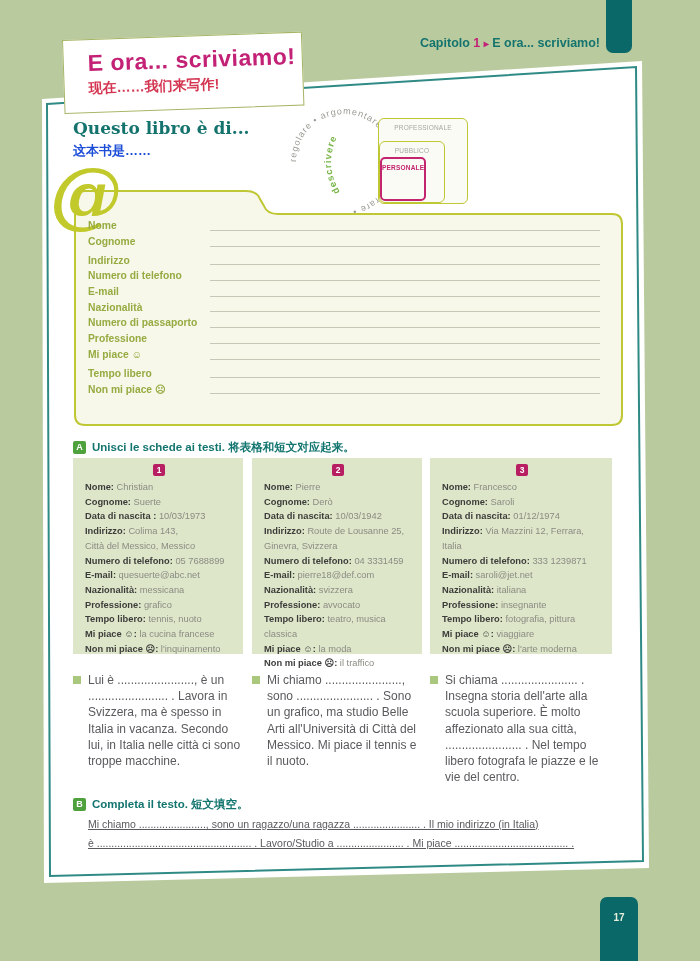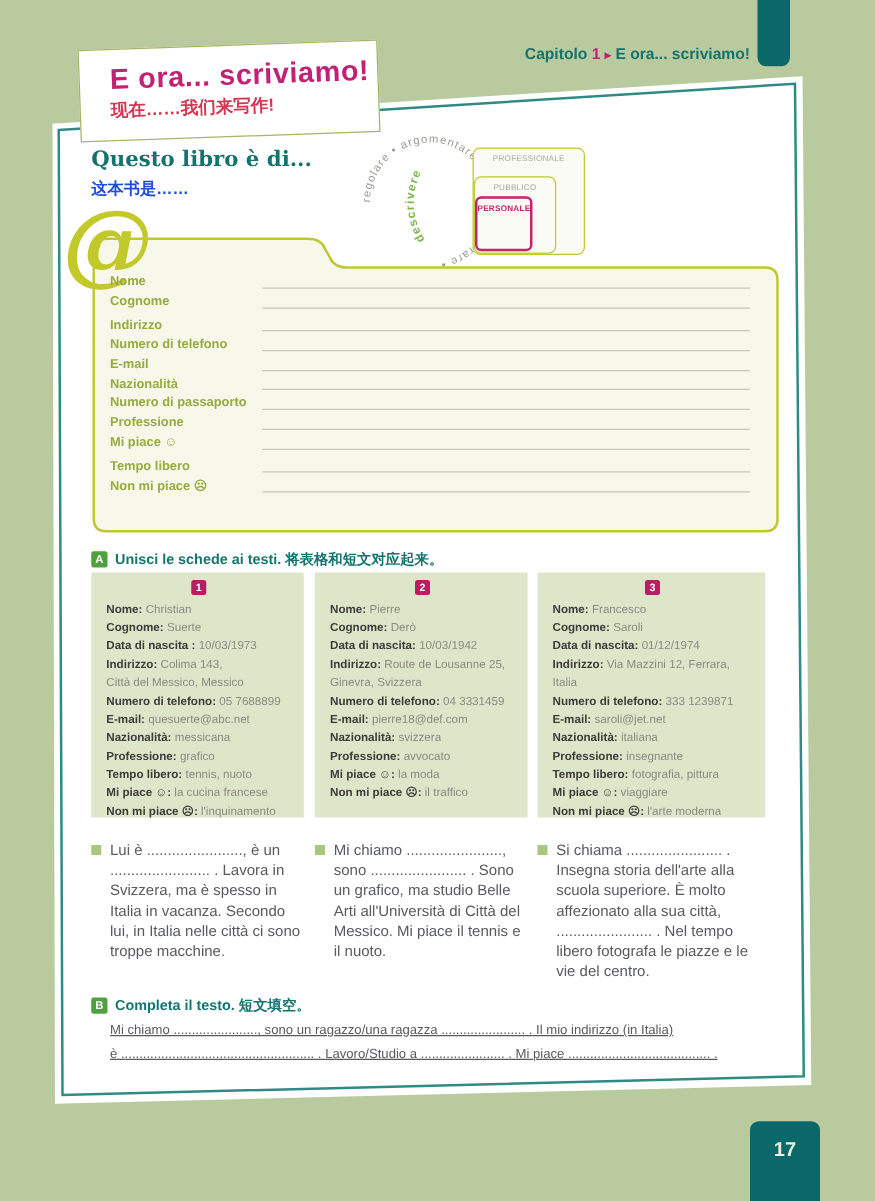--- a/index.html
+++ b/index.html
@@ -6,22 +6,22 @@
   body{
     width:700px;height:961px;position:relative;overflow:hidden;
     background:#b9cb9e;
     font-family:"Liberation Sans",sans-serif;
   }
   .abs{position:absolute;}
   
   #sheet-svg{position:absolute;left:0;top:0;z-index:0;}
   
   .top-tab{left:606px;top:0;width:26px;height:53px;background:#0b6868;border-radius:0 0 7px 7px;z-index:3;}
-  .page-tab{left:600px;top:897px;width:56px;height:64px;background:#0b6868;border-radius:7px 7px 0 0;z-index:3;
-    color:#e9efdc;font-weight:bold;font-size:16px;text-align:center;padding-top:15px;box-sizing:border-box;}
+  .page-tab{left:600px;top:897px;width:38px;height:64px;background:#0b6868;border-radius:7px 7px 0 0;z-index:3;
+    color:#e9efdc;font-weight:bold;font-size:10px;text-align:center;padding-top:15px;box-sizing:border-box;}
   
   .running-head{top:36px;left:0;width:600px;text-align:right;font-size:12.5px;font-weight:bold;color:#15736e;z-index:4;}
   .running-head .num{color:#c32175;}
   .running-head .arrow{color:#c32175;font-size:10px;}
   
   .title-card{left:62px;top:40px;width:240px;height:74px;background:#ffffff;border:1px solid #a6b565;
     transform:rotate(-2deg);transform-origin:left top;z-index:4;box-sizing:border-box;padding:10px 0 0 24px;}
   .title-card .t1{font-size:23px;font-weight:bold;color:#c32175;letter-spacing:.5px;}
   .title-card .t2{font-size:14px;font-weight:bold;color:#d43551;margin-top:3px;}
   
@@ -205,20 +205,21 @@
       <div class="badge">2</div>
       <div class="crow"><b>Nome:</b> <span>Pierre</span></div>
       <div class="crow"><b>Cognome:</b> <span>Derò</span></div>
       <div class="crow"><b>Data di nascita:</b> <span>10/03/1942</span></div>
       <div class="crow"><b>Indirizzo:</b> <span>Route de Lousanne 25,</span></div>
       <div class="crow"><b></b> <span>Ginevra, Svizzera</span></div>
       <div class="crow"><b>Numero di telefono:</b> <span>04 3331459</span></div>
       <div class="crow"><b>E-mail:</b> <span>pierre18@def.com</span></div>
       <div class="crow"><b>Nazionalità:</b> <span>svizzera</span></div>
       <div class="crow"><b>Professione:</b> <span>avvocato</span></div>
+      <div class="crow"><b>Tempo libero:</b> <span>teatro, musica classica</span></div>
       <div class="crow"><b>Mi piace ☺:</b> <span>la moda</span></div>
       <div class="crow"><b>Non mi piace ☹:</b> <span>il traffico</span></div>
     </div>
     <div class="pcard c3">
       <div class="badge">3</div>
       <div class="crow"><b>Nome:</b> <span>Francesco</span></div>
       <div class="crow"><b>Cognome:</b> <span>Saroli</span></div>
       <div class="crow"><b>Data di nascita:</b> <span>01/12/1974</span></div>
       <div class="crow"><b>Indirizzo:</b> <span>Via Mazzini 12, Ferrara, Italia</span></div>
       <div class="crow"><b>Numero di telefono:</b> <span>333 1239871</span></div>

